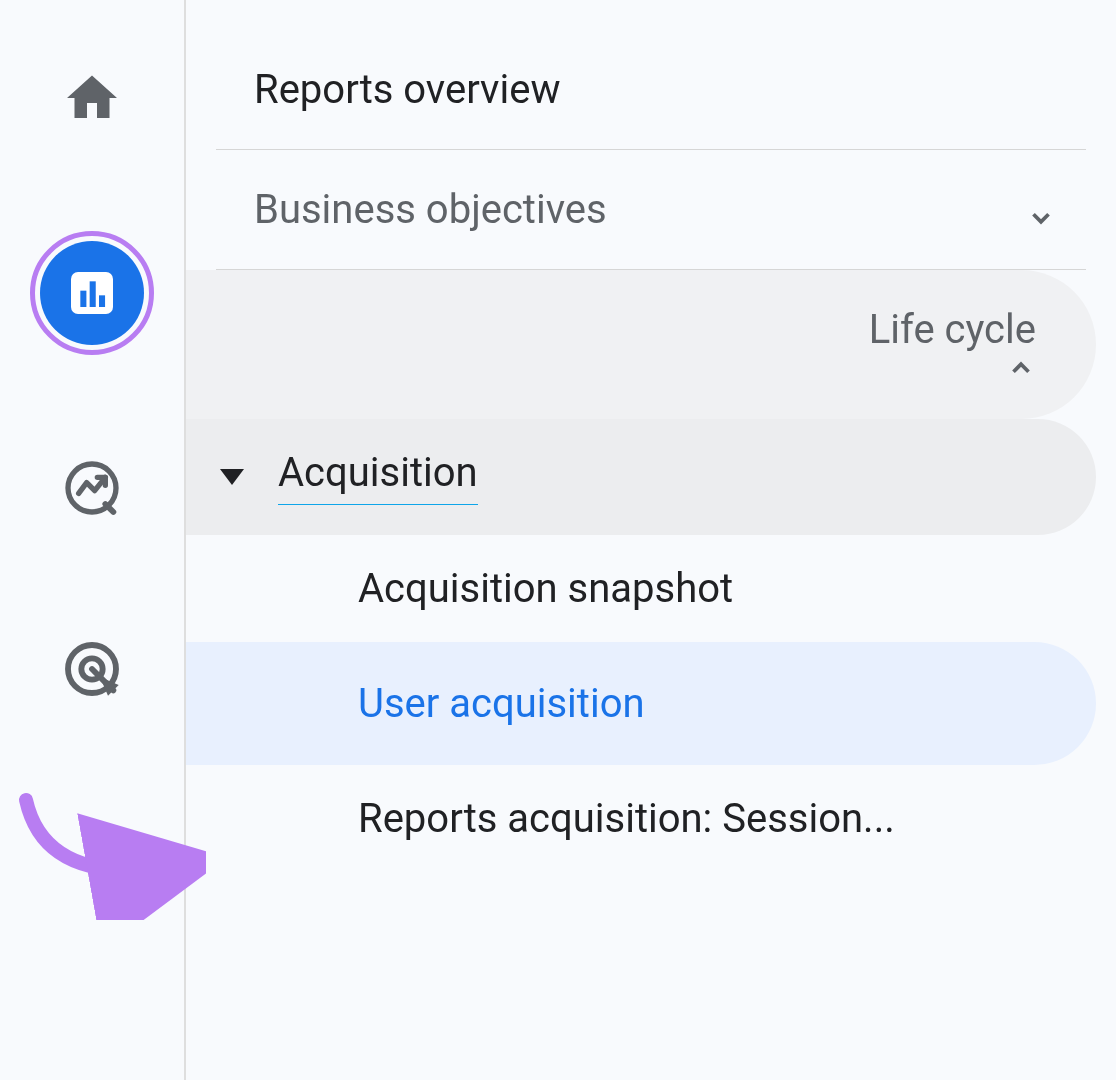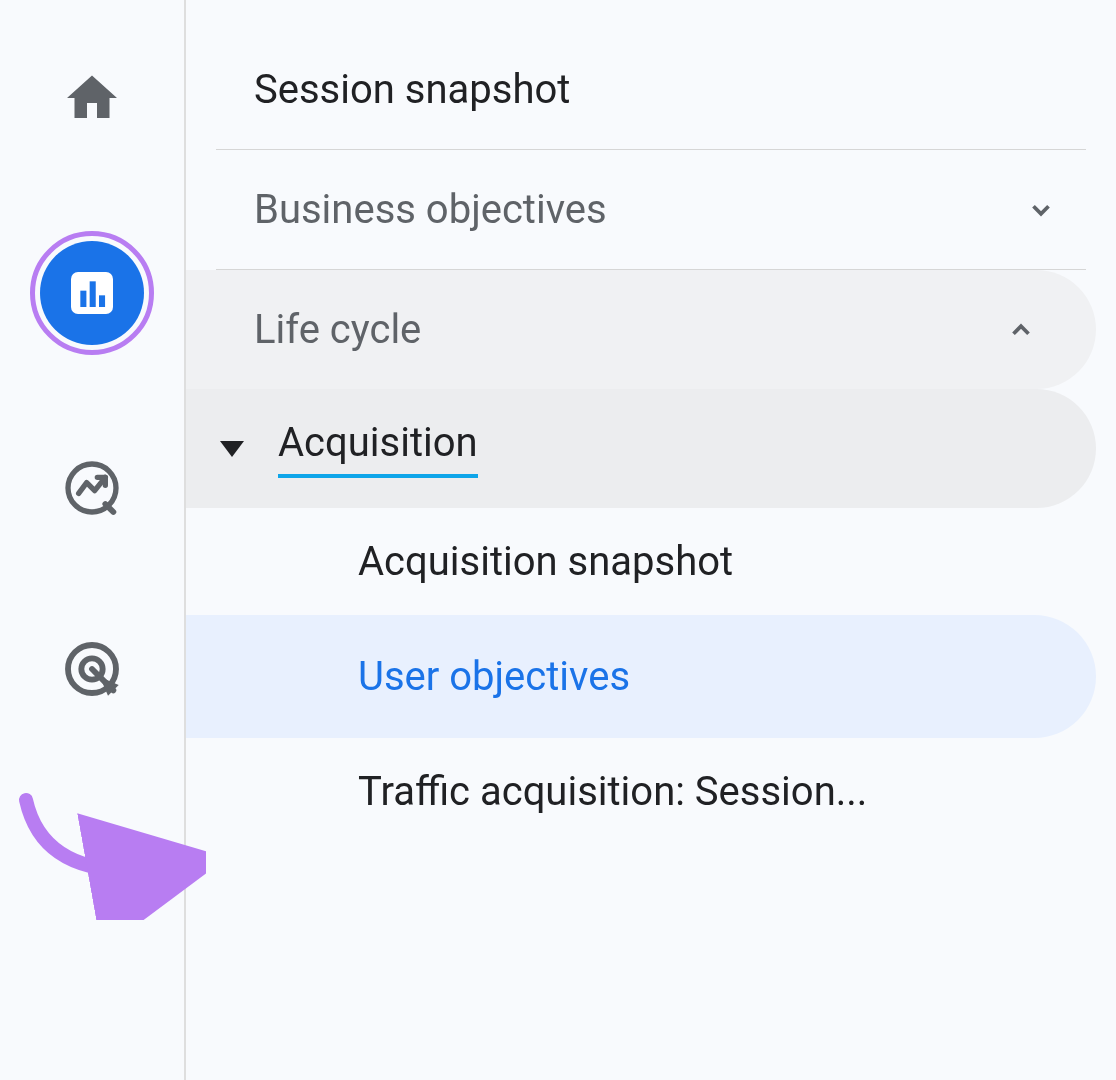--- a/index.html
+++ b/index.html
@@ -69,33 +69,34 @@
   }
 
   .divider {
     height: 1px;
     background: #d6d6d6;
     margin: 0 30px 0 30px;
   }
 
   .section-header {
     display: flex;
-    align-items: center;
+    align-items: flex-end;
     justify-content: space-between;
     padding: 36px 60px 36px 68px;
     font-size: 40px;
     color: #5f6368;
     cursor: pointer;
   }
 
   .section-header.expanded {
     background: #f0f1f3;
     border-top-right-radius: 80px;
     border-bottom-right-radius: 80px;
     margin-right: 20px;
+    flex-direction: column;
   }
 
   .chevron {
     width: 30px;
     height: 30px;
     color: #5f6368;
     flex-shrink: 0;
   }
 
   .subsection {
@@ -115,21 +116,21 @@
     width: 0; height: 0;
     border-left: 12px solid transparent;
     border-right: 12px solid transparent;
     border-top: 16px solid #202124;
     margin-right: 34px;
     flex-shrink: 0;
   }
 
   .subsection .underline-wrap {
     display: inline-block;
-    border-bottom: 4px solid #0ea5e9;
+    border-bottom: 1px solid #0ea5e9;
     padding-bottom: 8px;
   }
 
   .report-item {
     font-size: 40px;
     color: #202124;
     padding: 30px 30px 30px 172px;
     cursor: pointer;
     white-space: nowrap;
     overflow: hidden;
@@ -193,21 +194,21 @@
       <circle cx="12" cy="12" r="4"></circle>
       <path d="M12 12 L20 20" stroke-linecap="round"></path>
       <polygon points="18,22 22,18 15,15" fill="#5f6368" stroke="none"></polygon>
     </svg>
   </div>
 
 </div>
 
 <div class="nav-panel">
 
-  <div class="nav-link">Session snapshot</div>
+  <div class="nav-link">Reports overview</div>
 
 
   <div class="divider"></div>
 
   <div class="section-header">
     <span>Business objectives</span>
     <svg class="chevron" viewBox="0 0 24 24" fill="none" stroke="currentColor" stroke-width="3">
       <polyline points="6 9 12 15 18 9"></polyline>
     </svg>
   </div>
@@ -221,23 +222,23 @@
     </svg>
   </div>
 
   <div class="subsection">
     <span class="tri-down"></span>
     <span class="underline-wrap">Acquisition</span>
   </div>
 
   <div class="report-item">Acquisition snapshot</div>
 
-  <div class="report-item active">User objectives</div>
-
-  <div class="report-item">Traffic acquisition: Session...</div>
+  <div class="report-item active">User acquisition</div>
+
+  <div class="report-item">Reports acquisition: Session...</div>
 
   <svg class="annotation-arrow" viewBox="0 0 190 140">
     <defs>
       <marker id="ah" markerWidth="10" markerHeight="10" refX="7" refY="5" orient="auto">
         <path d="M0,0 L10,5 L0,10 z" fill="#b87df2"></path>
       </marker>
     </defs>
     <path d="M10 20 Q 30 110 170 85" stroke="#b87df2" stroke-width="14" fill="none" marker-end="url(#ah)" stroke-linecap="round"></path>
   </svg>
 

